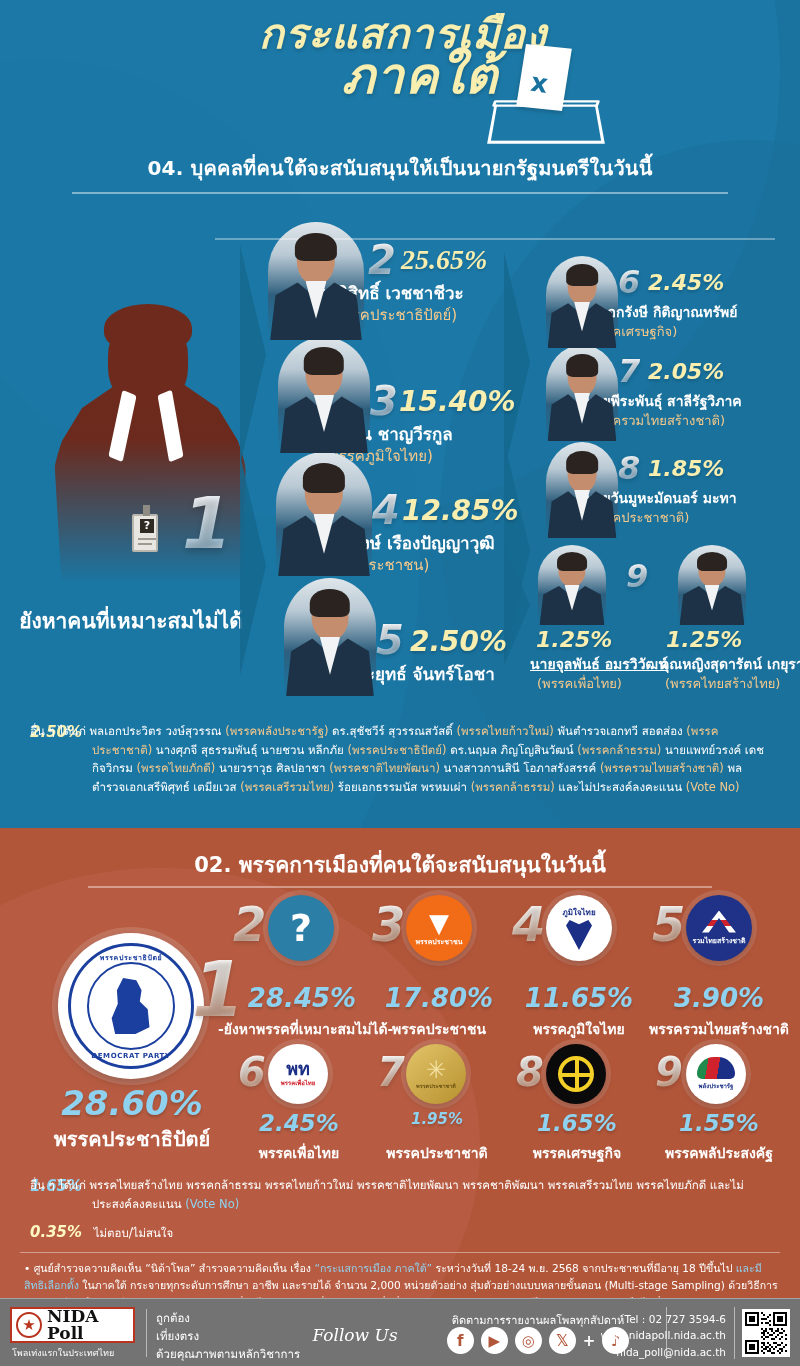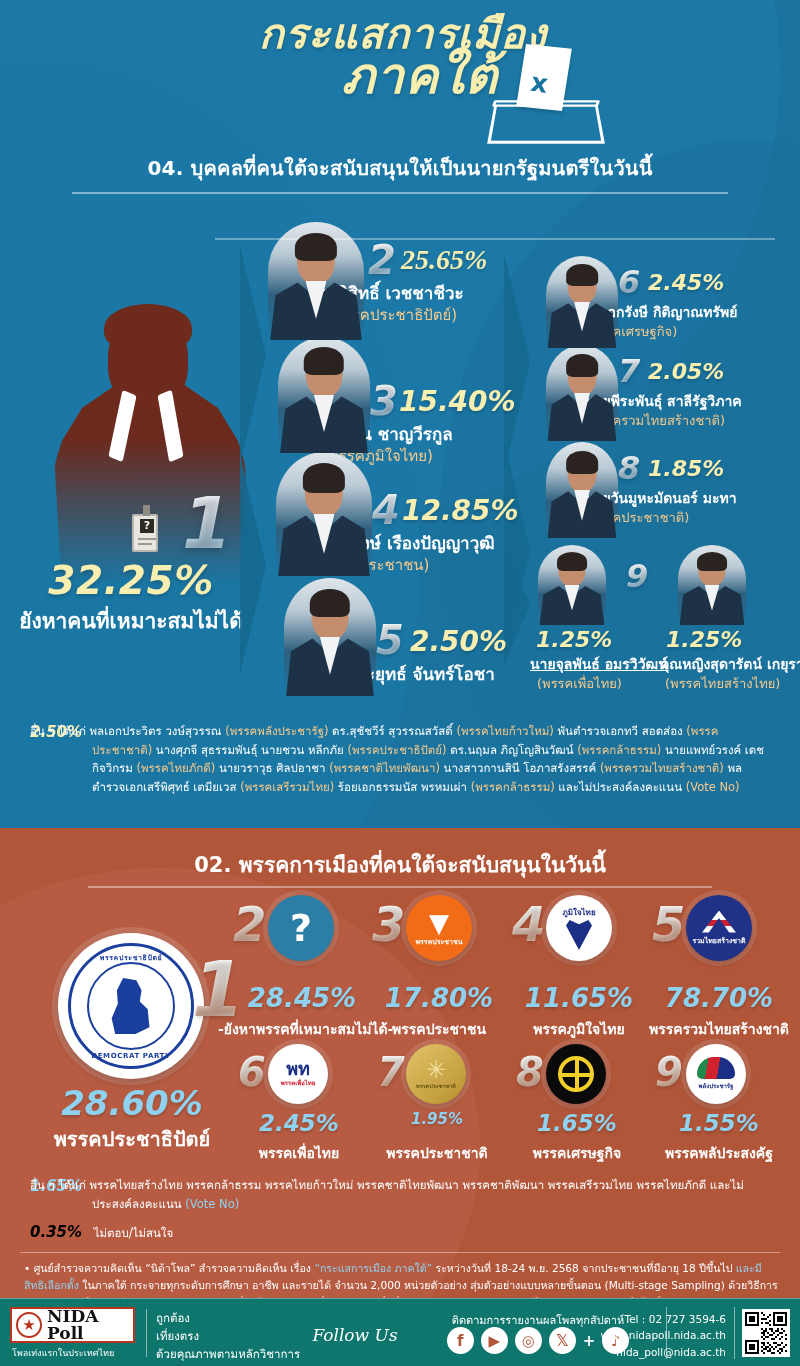--- a/index.html
+++ b/index.html
@@ -295,37 +295,37 @@
   .fn2 .lead {
     float:left; font-size:15px; font-weight:bold; font-style:italic;
     color:#8fd2f0; margin-right:8px; line-height:1.35;
   }
   .fn2 .body { padding-left:62px; text-indent:-62px; }
   .fn3 {
     position:absolute; left:30px; top:1223px; width:744px;
     color:#ffffff; font-size:11.5px;
   }
   .fn3 .lead {
-    font-size:15px; font-weight:bold; font-style:italic; color:#000000;
+    font-size:15px; font-weight:bold; font-style:italic; color:#fef9c3;
     margin-right:8px;
   }
   .sep-line {
     position:absolute; left:20px; top:1252px; width:760px; height:1px;
     background:rgba(255,255,255,.4);
   }
   .method {
     position:absolute; left:24px; top:1260px; width:756px;
     color:#ffffff; font-size:10.6px; line-height:1.65;
   }
   .method .hl { color:#8fd2f0;margin-top:42px; }
 
   
   .footer {
     position:absolute; left:0; top:1298px; width:800px; height:68px;
-    background:#0f766e; border-top:1px solid rgba(255,255,255,.35);
+    background:#737373; border-top:1px solid rgba(255,255,255,.35);
   }
   .nida-box {
     position:absolute; left:10px; top:8px; width:125px; height:36px;
     background:#ffffff; border:2px solid #b8341f;
     display:flex; align-items:center; padding:0 4px;
   }
   .nida-mark {
     width:26px; height:26px; border-radius:50%;
     border:2px solid #b8341f; margin-right:5px; position:relative; flex:none;
   }
@@ -394,21 +394,20 @@
       <div class="head"></div>
       <div class="collarL"></div>
       <div class="collarR"></div>
       <div class="badge">
         <div class="q">?</div>
         <div class="ln1"></div>
         <div class="ln2"></div>
       </div>
     </div>
     <div class="hero-rank">1</div>
-    <div class="hero-pct">32.25%</div>
     <div class="hero-label">ยังหาคนที่เหมาะสมไม่ได้</div>
 
     <div class="chev c1"></div>
     <div class="chev c2"></div>
     <div class="chev c3"></div>
     <div class="chev c4"></div>
     <div class="chev c5"></div>
 
     <div class="cand" style="left:268px;top:222px;">
       <div class="photo" style="left:0;top:0;width:96px;height:118px;">
@@ -567,21 +566,21 @@
     <span style="display:block;width:26px;height:30px;background:#1b2f86;clip-path:polygon(50% 100%,0% 18%,14% 0%,50% 14%,86% 0%,100% 18%);"></span>
   </div>
   <div class="pty-pct" style="left:508px;top:983px;width:142px;font-size:26px;">11.65%</div>
   <div class="pty-nm" style="left:508px;top:1018px;width:142px;font-size:14px;">พรรคภูมิใจไทย</div>
 
   <div class="pty-rank" style="left:652px;top:900px;font-size:48px;">5</div>
   <div class="logo-circle" style="left:686px;top:895px;width:66px;height:66px;background:#1f3287;flex-direction:column;">
     <span style="display:block;width:34px;height:22px;background:linear-gradient(#fff 0 40%,#d0222c 40% 70%,#fff 70% 100%);clip-path:polygon(50% 0%,100% 100%,80% 100%,50% 34%,20% 100%,0% 100%);"></span>
     <span style="color:#fff;font-size:7px;font-weight:bold;margin-top:2px;">รวมไทยสร้างชาติ</span>
   </div>
-  <div class="pty-pct" style="left:644px;top:983px;width:150px;font-size:26px;">78.70%</div>
+  <div class="pty-pct" style="left:644px;top:983px;width:150px;font-size:26px;">3.90%</div>
   <div class="pty-nm" style="left:638px;top:1018px;width:162px;font-size:14px;">พรรครวมไทยสร้างชาติ</div>
 
   <div class="pty-rank" style="left:238px;top:1052px;font-size:40px;">6</div>
   <div class="logo-circle" style="left:268px;top:1044px;width:60px;height:60px;background:#ffffff;flex-direction:column;">
     <span style="color:#1b2f86;font-size:18px;font-weight:bold;line-height:1;">พท</span>
     <span style="color:#d0222c;font-size:6px;font-weight:bold;">พรรคเพื่อไทย</span>
   </div>
   <div class="pty-pct" style="left:228px;top:1110px;width:142px;font-size:23px;">2.45%</div>
   <div class="pty-nm" style="left:228px;top:1142px;width:142px;font-size:14px;">พรรคเพื่อไทย</div>
 

